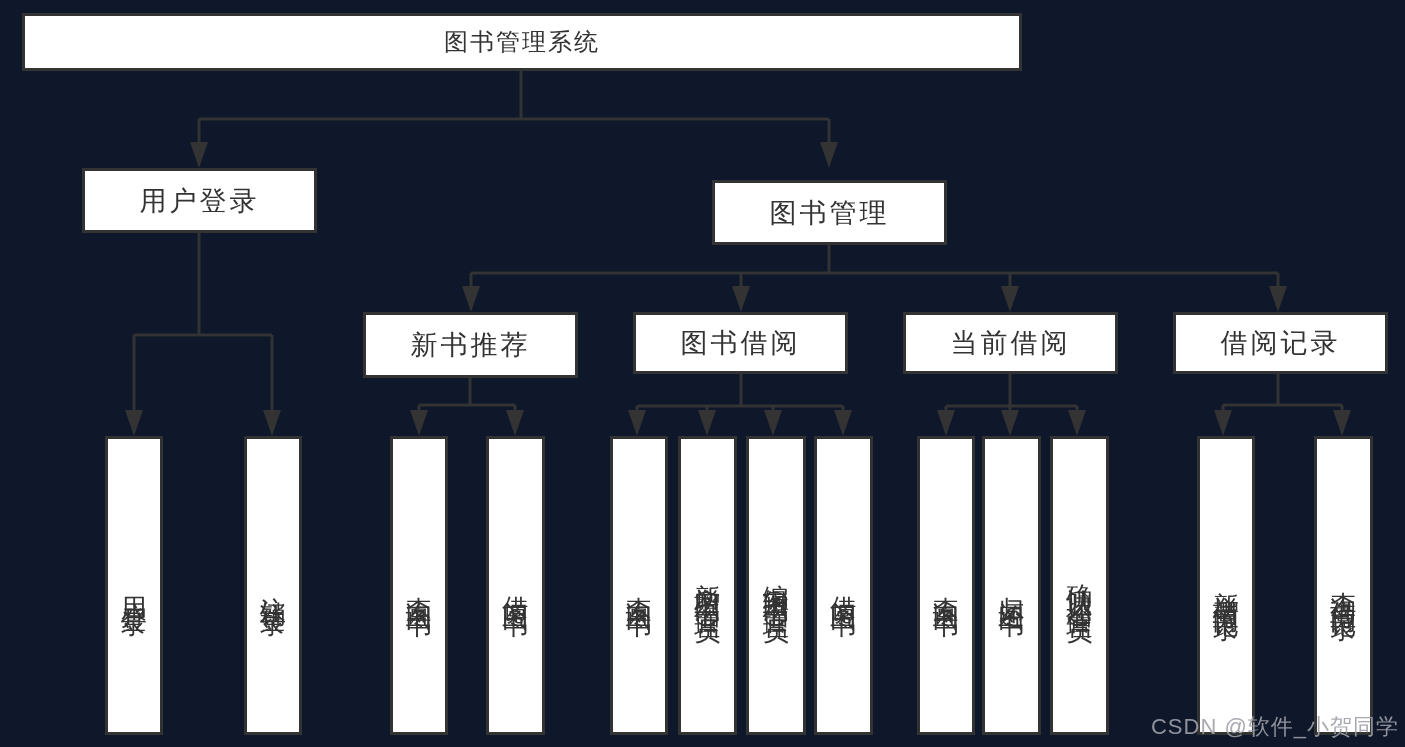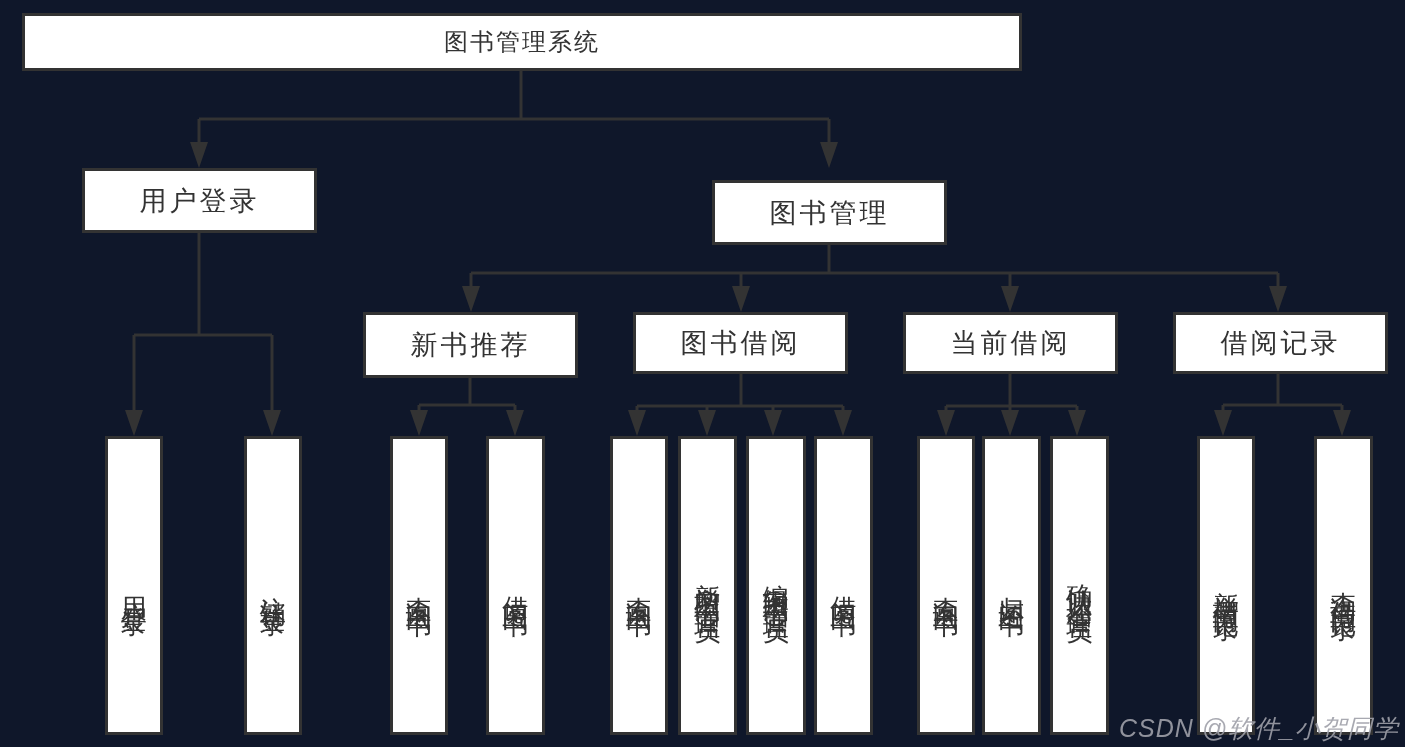--- a/index.html
+++ b/index.html
@@ -29,26 +29,25 @@
     text-orientation:mixed;
     font-size:26px;
     letter-spacing:5px;
     line-height:1.1;
     white-space:nowrap;
   }
   .watermark {
     position:absolute;
     top:712px;
     right:6px;
-    font-size:25px;
+    font-size:22px;
     letter-spacing:1px;
     color:rgba(158,160,168,0.9);
     z-index:5;
     white-space:nowrap;
-    font-style:italic;
   }
 </style>
 </head>
 <body>
 
 <div class="canvas">
 
   <svg class="connectors" width="1405" height="747" viewBox="0 0 1405 747">
     <g stroke="#333333" stroke-width="3" fill="none">
 

